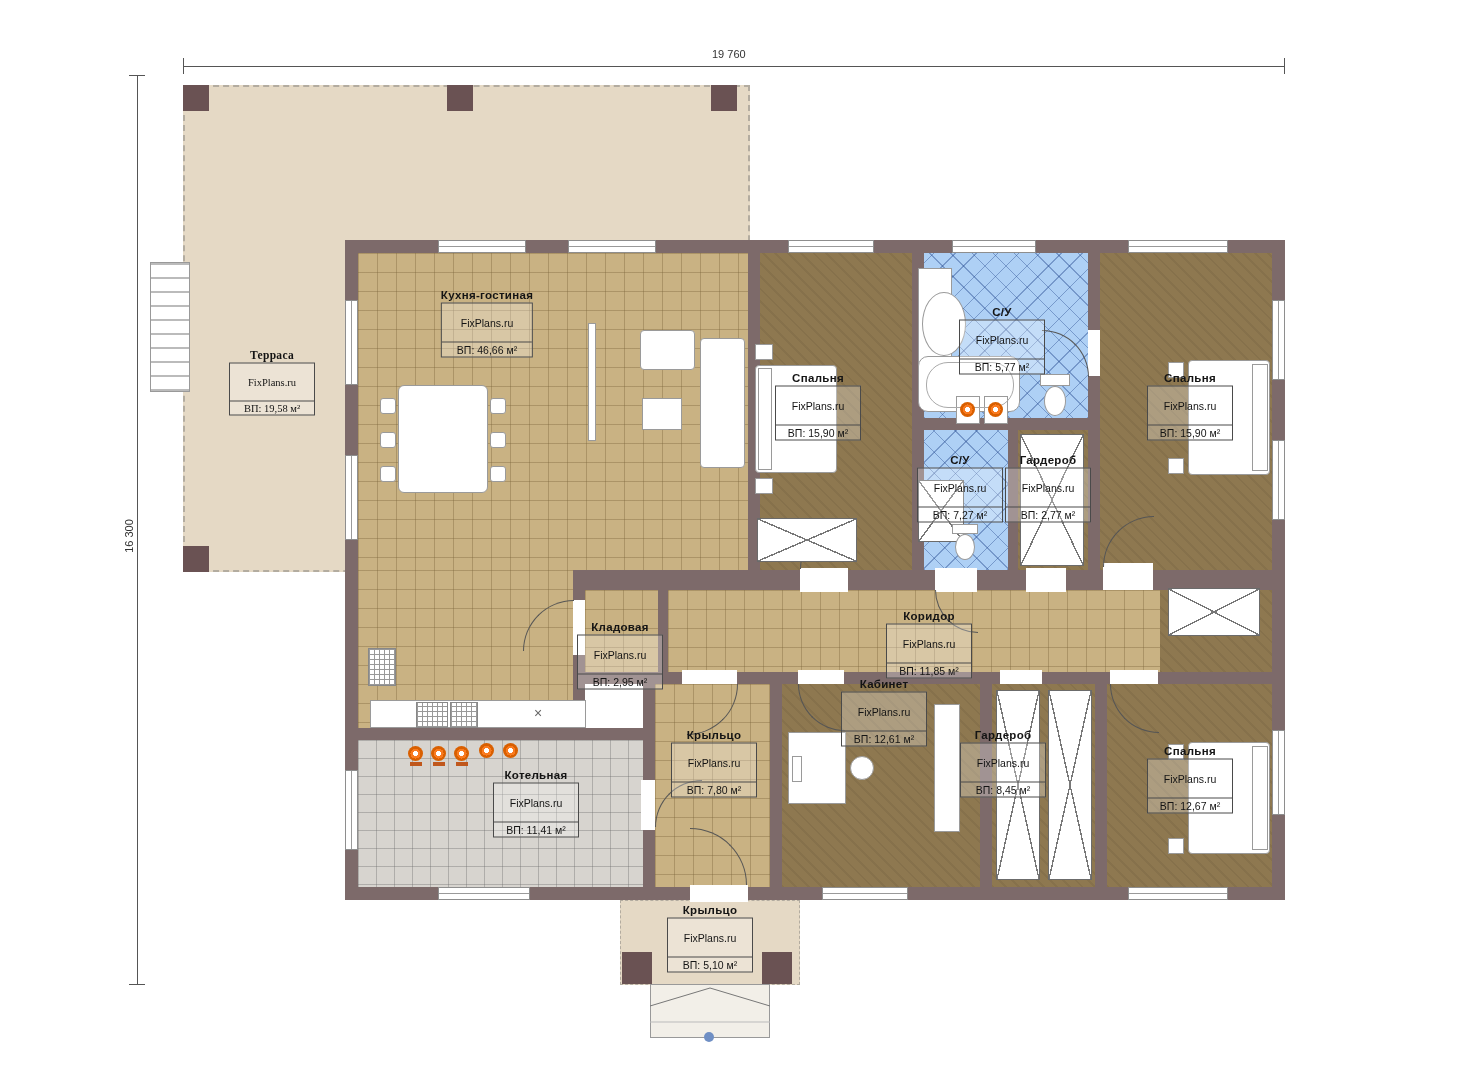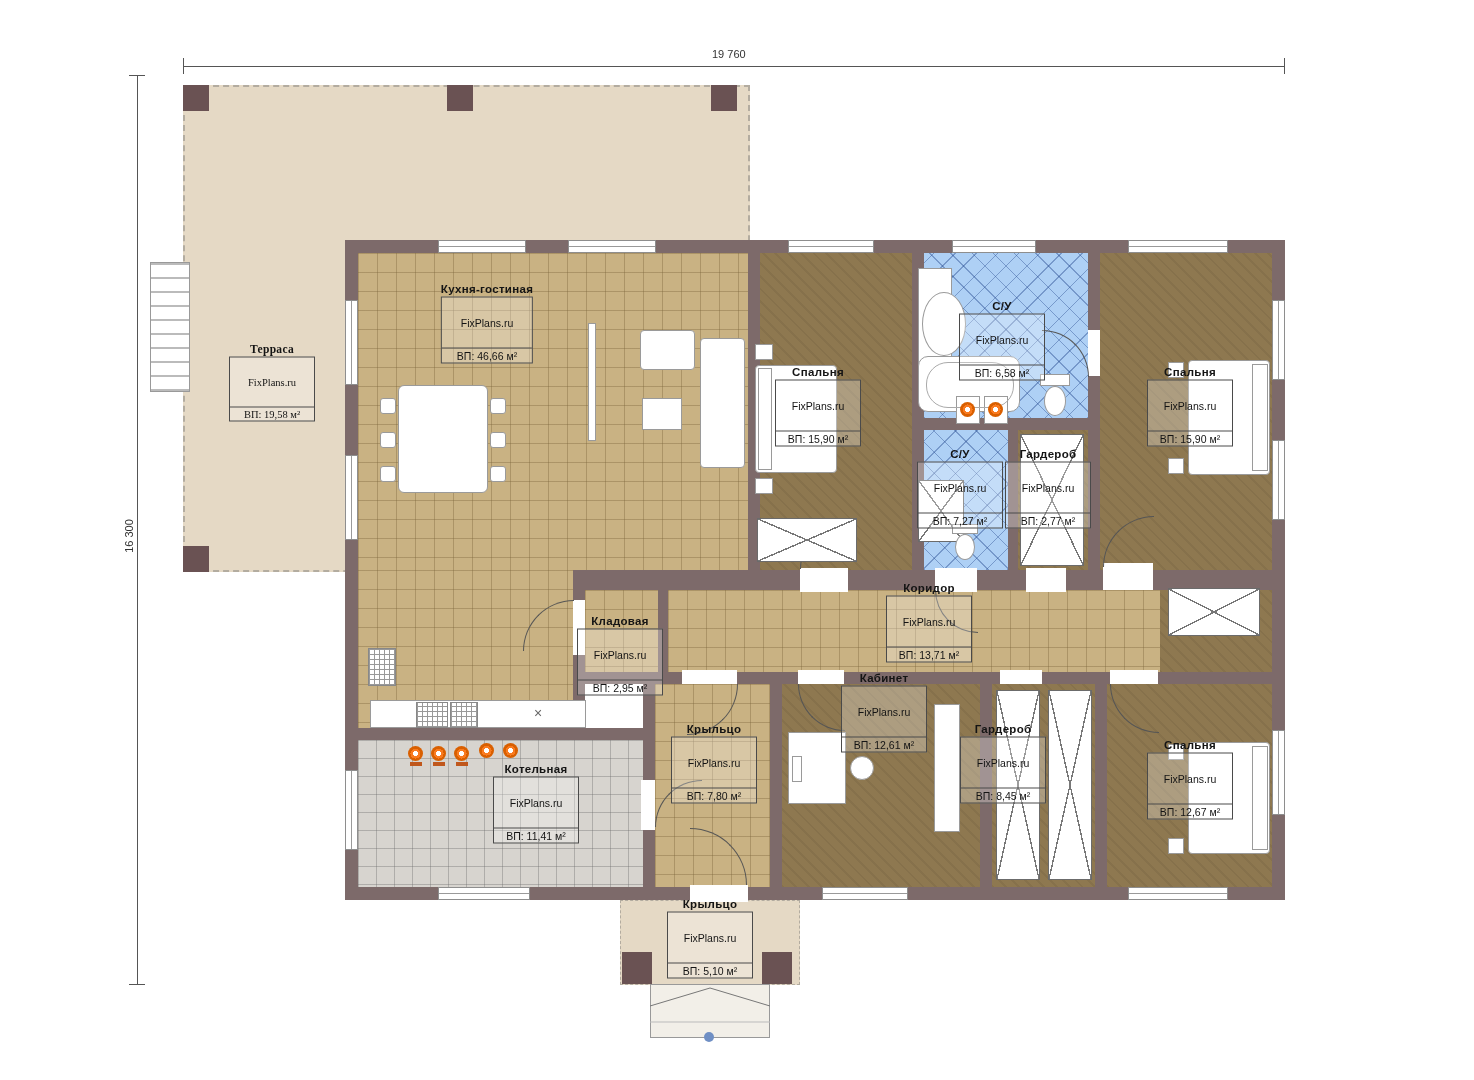--- a/index.html
+++ b/index.html
@@ -29,21 +29,21 @@
                      linear-gradient(to bottom right,transparent calc(50% - .7px),#777 calc(50% - .7px) calc(50% + .7px),transparent calc(50% + .7px));}
   .hatch{position:absolute;background-color:#fff;border:1px solid #888;z-index:4;
     background-image:repeating-linear-gradient(0deg,#999 0 1px,transparent 1px 5px),repeating-linear-gradient(90deg,#999 0 1px,transparent 1px 5px);}
   .odot{position:absolute;width:15px;height:15px;border-radius:50%;z-index:5;
     background:radial-gradient(circle,#fff 0 2.5px,#f97a1f 2.5px 5px,#d95f00 5px 7.5px);}
   .obase{position:absolute;width:12px;height:4px;background:#c0571c;z-index:5;}
   
   .room-label{position:absolute;transform:translate(-50%,-50%);text-align:center;z-index:6;color:#141414;}
   .rl-name{font-weight:bold;font-size:11.5px;margin-bottom:2px;white-space:nowrap;letter-spacing:.3px;}
   .rl-box{border:1px solid #4a4a4a;background:rgba(255,255,255,.28);font-size:10.5px;min-width:84px;}
-  .rl-brand{border-bottom:1px solid #4a4a4a;padding:19px 6px;white-space:nowrap;}
+  .rl-brand{border-bottom:1px solid #4a4a4a;padding:13px 6px;white-space:nowrap;}
   .rl-area{padding:1px 6px;white-space:nowrap;}
   
   .dim-line{position:absolute;background:#555;z-index:7;}
   .dim-text{position:absolute;font-size:11px;color:#333;z-index:7;white-space:nowrap;}
   .tick{position:absolute;background:#555;z-index:7;}
 </style>
 </head>
 <body>
 
 <div id="plan">
@@ -235,21 +235,21 @@
     <div class="rl-name">Спальня</div>
     <div class="rl-box">
         <div class="rl-brand">FixPlans.ru</div>
         <div class="rl-area">ВП: 15,90 м²</div>
       </div>
   </div>
   <div class="room-label" style="left:1002px;top:340px;">
     <div class="rl-name">С/У</div>
     <div class="rl-box">
         <div class="rl-brand">FixPlans.ru</div>
-        <div class="rl-area">ВП: 6,58 м²</div>
+        <div class="rl-area">ВП: 5,77 м²</div>
       </div>
   </div>
   <div class="room-label" style="left:960px;top:488px;">
     <div class="rl-name">С/У</div>
     <div class="rl-box">
         <div class="rl-brand">FixPlans.ru</div>
         <div class="rl-area">ВП: 7,27 м²</div>
       </div>
   </div>
   <div class="room-label" style="left:1048px;top:488px;">
@@ -259,25 +259,25 @@
         <div class="rl-area">ВП: 2,77 м²</div>
       </div>
   </div>
   <div class="room-label" style="left:1190px;top:406px;">
     <div class="rl-name">Спальня</div>
     <div class="rl-box">
         <div class="rl-brand">FixPlans.ru</div>
         <div class="rl-area">ВП: 15,90 м²</div>
       </div>
   </div>
-  <div class="room-label" style="left:929px;top:622px;">
+  <div class="room-label" style="left:929px;top:644px;">
     <div class="rl-name">Коридор</div>
     <div class="rl-box">
         <div class="rl-brand">FixPlans.ru</div>
-        <div class="rl-area">ВП: 13,71 м²</div>
+        <div class="rl-area">ВП: 11,85 м²</div>
       </div>
   </div>
   <div class="room-label" style="left:620px;top:655px;">
     <div class="rl-name">Кладовая</div>
     <div class="rl-box">
         <div class="rl-brand">FixPlans.ru</div>
         <div class="rl-area">ВП: 2,95 м²</div>
       </div>
   </div>
   <div class="room-label" style="left:714px;top:763px;">

